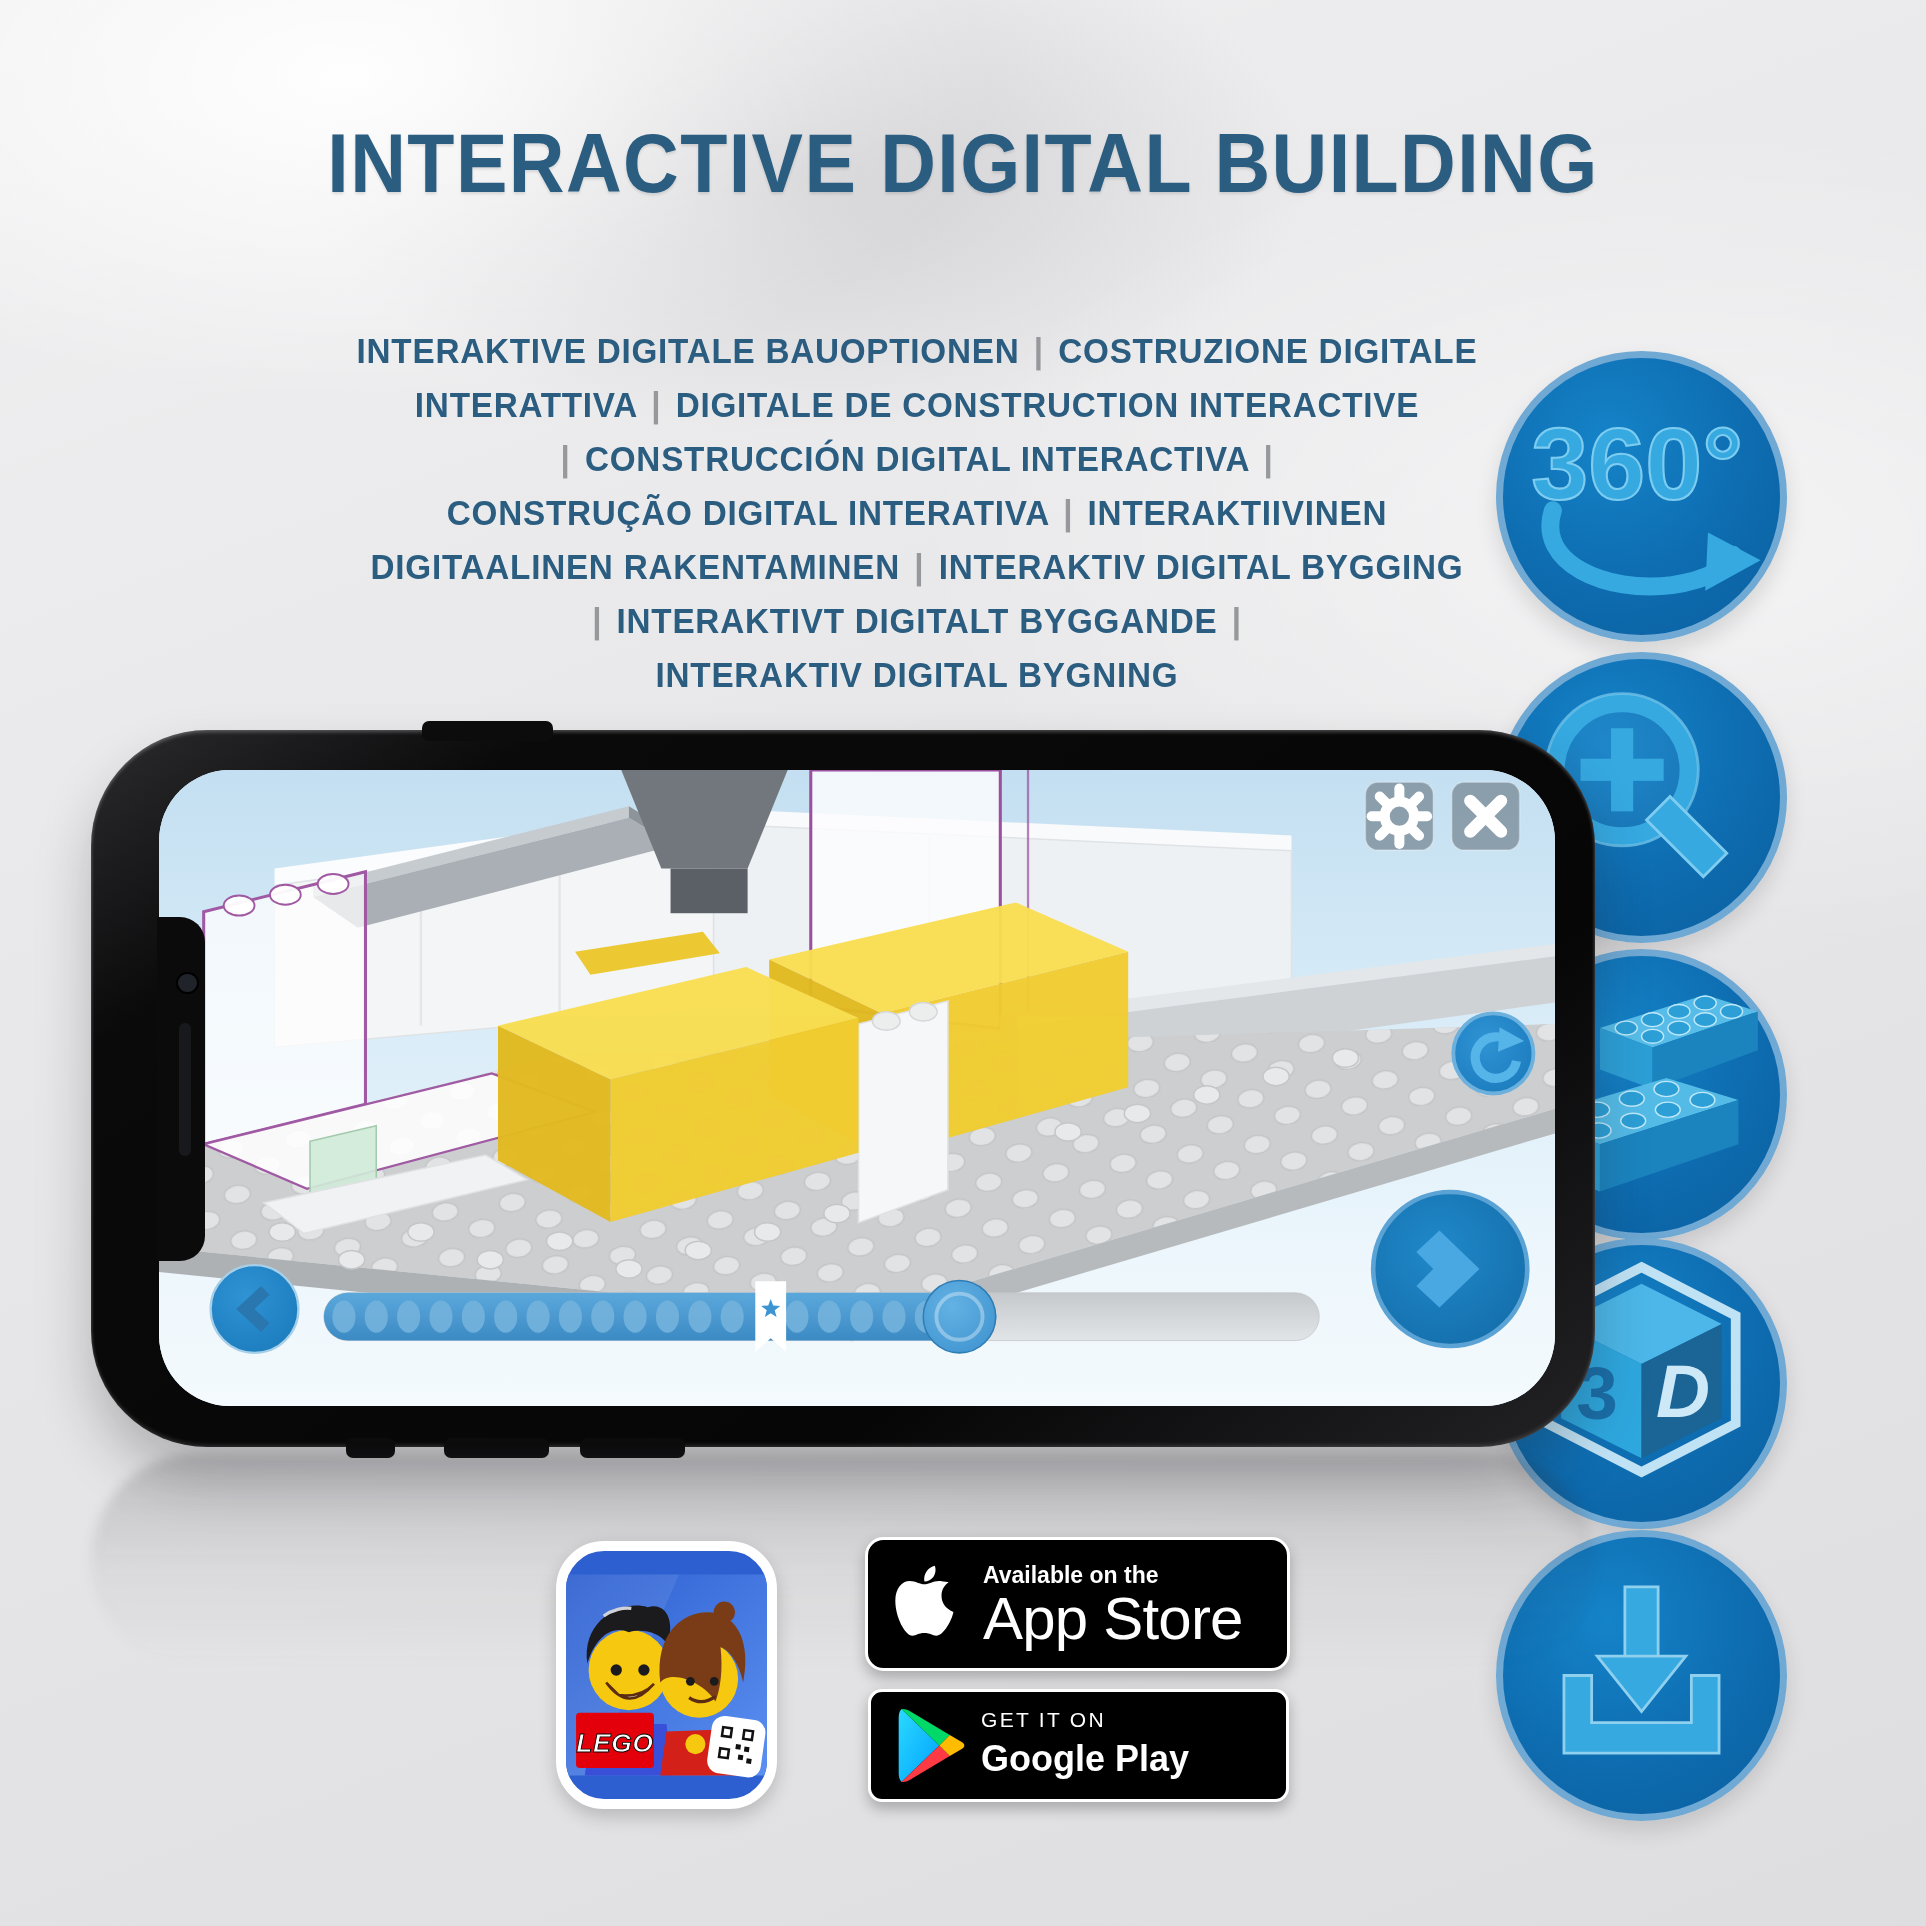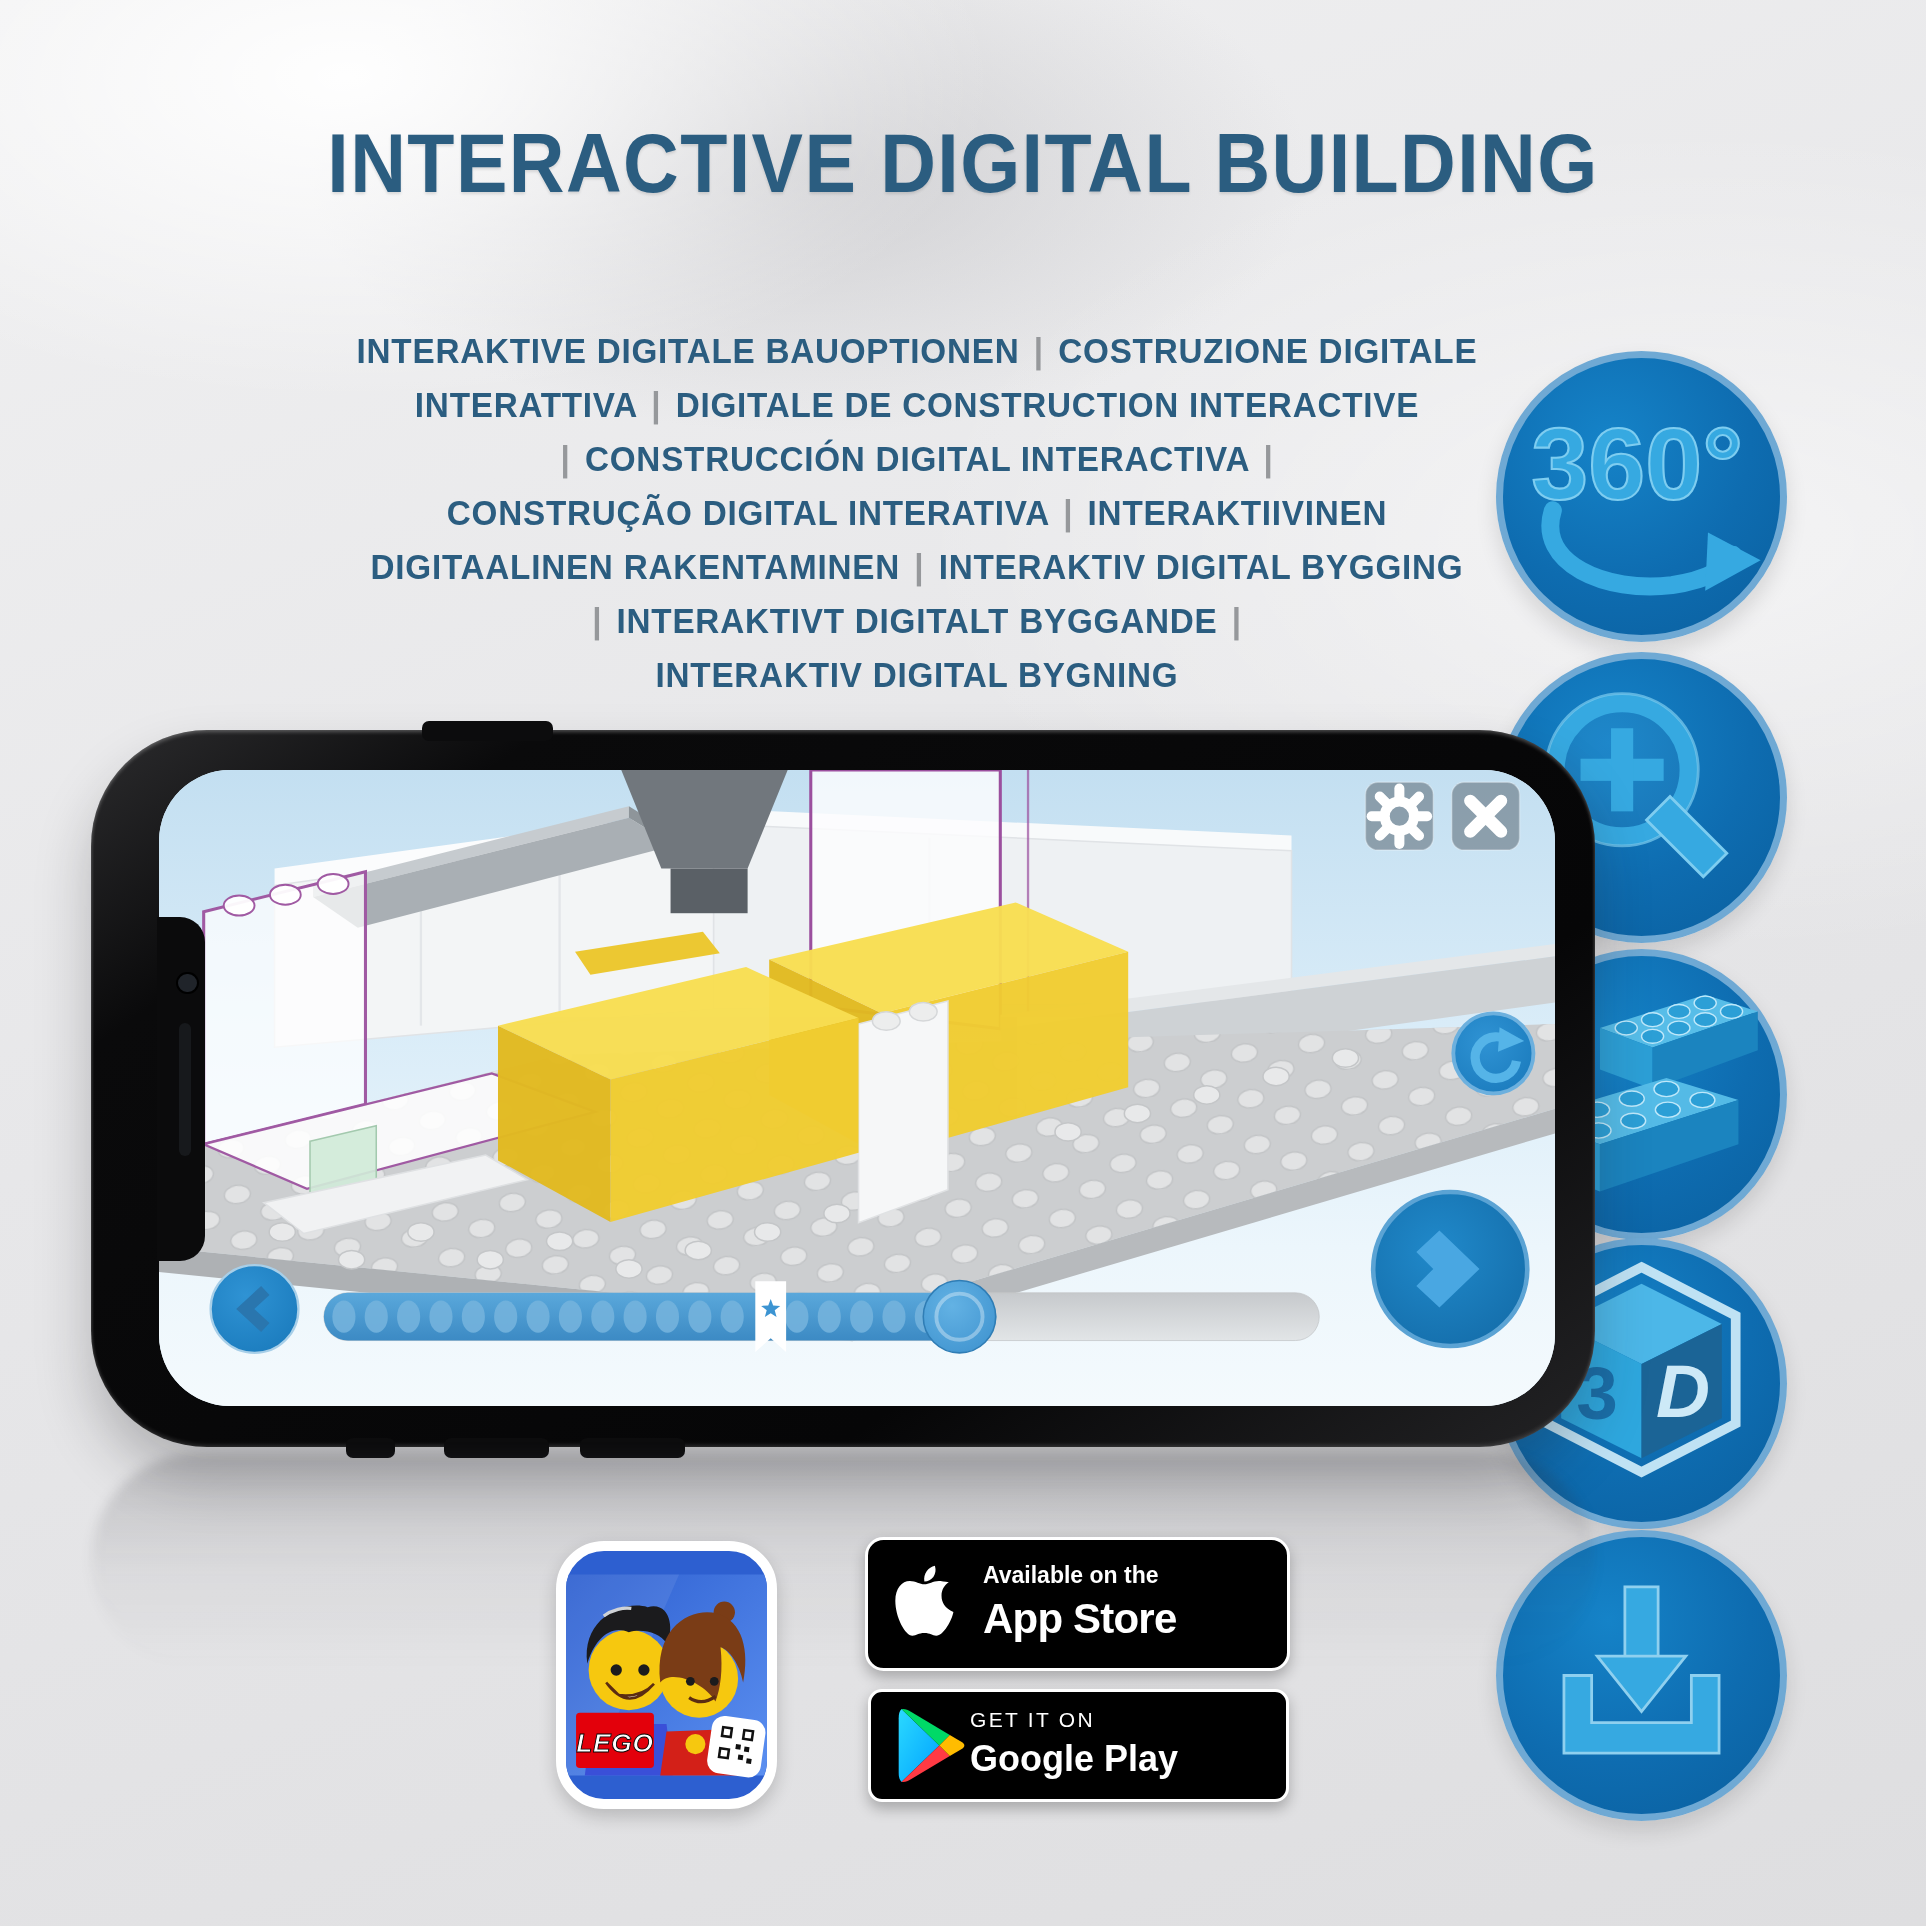--- a/index.html
+++ b/index.html
@@ -71,23 +71,23 @@
     box-shadow:0 7.7px 18.5px rgba(0,0,0,0.18); background:#2d5fd0;text-align:right;
   }
   .app-icon svg{display:block;width:100%;height:100%;}
   .badge{
     position:absolute; box-sizing:border-box; background:#000; border:3.1px solid #fff;
     display:flex; align-items:center; color:#fff; box-shadow:0 6.2px 14px rgba(0,0,0,0.25);
   }
   .badge .txt{display:flex; flex-direction:column; justify-content:center;}
   .badge-appstore{left:865px; top:1537px; width:425px; height:134px; border-radius:18.5px; padding:0 26px; gap:23px;}
   .badge-appstore .l1{font-size:23px; font-weight:bold; line-height:28px;}
-  .badge-appstore .l2{font-size:42px; font-weight:bold; line-height:59px; letter-spacing:-0.8px;}
+  .badge-appstore .l2{font-size:60px; font-weight:normal; line-height:59px; letter-spacing:-0.8px;}
   .badge-appstore svg{width:66px;height:80px;flex:0 0 auto;}
-  .badge-gplay{left:868px; top:1689px; width:421px; height:113px; border-radius:14px; padding:0 23px; gap:5px;}
+  .badge-gplay{left:868px; top:1689px; width:421px; height:113px; border-radius:14px; padding:0 23px; gap:16px;}
   .badge-gplay .l1{font-size:21px; font-weight:normal; letter-spacing:2.3px; line-height:26px;}
   .badge-gplay .l2{font-size:36px; font-weight:bold; line-height:52px;}
   .badge-gplay svg{width:71px;height:77px;flex:0 0 auto;}
 </style>
 </head>
 <body>
 
 <h1 class="page-title">INTERACTIVE DIGITAL BUILDING</h1>
 
 <p class="subtitle">

